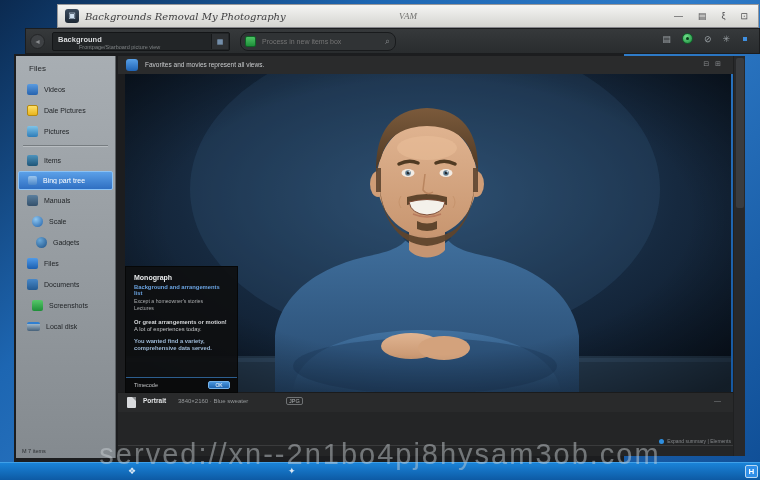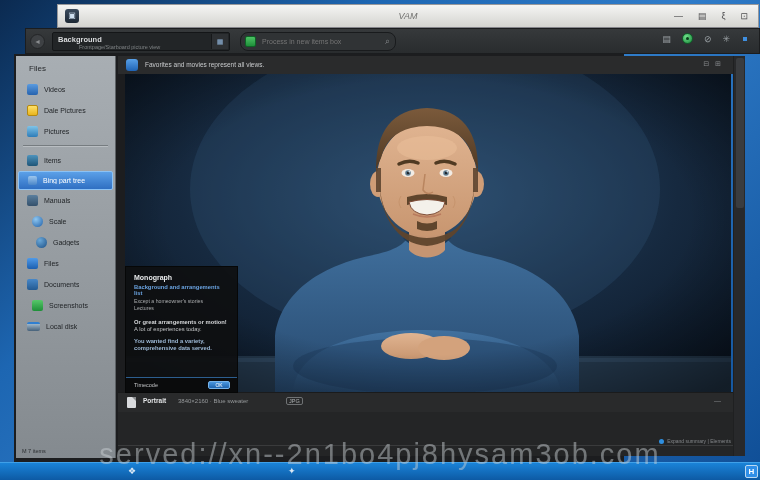--- a/index.html
+++ b/index.html
@@ -9,21 +9,21 @@
   .desktop{position:absolute;inset:0;
     background:linear-gradient(135deg,#0b2a50 0%,#1d66b2 30%,#2f7cc9 55%,#0f4e96 100%);}
   
   .titlebar{position:absolute;left:57px;top:4px;width:702px;height:24px;
     background:linear-gradient(#f5f5f3,#d4d4d0);border:1px solid #98989a;border-bottom-color:#84848a;
     box-sizing:border-box;display:flex;align-items:center;}
   .appicon{width:14px;height:14px;margin:0 6px 0 7px;border-radius:3px;
     background:linear-gradient(#3a4a5c,#1d2835);color:#cfe0f0;font-size:8px;line-height:14px;text-align:center;}
   .titletext{font-family:"DejaVu Serif",serif;font-style:italic;font-size:10px;color:#3c3c3e;white-space:nowrap;}
   .titlecenter{position:absolute;left:0;right:0;text-align:center;font-size:9px;color:#70706e;
-    font-family:Liberation Sans, sans-serif;font-style:italic;pointer-events:none;}
+    font-family:Liberation Serif, serif;font-style:italic;pointer-events:none;}
   .wincontrols{margin-left:auto;display:flex;gap:15px;padding-right:10px;z-index:2;}
   .wincontrols span{font-size:9px;color:#4e4e50;cursor:default;}
   
   .toolbar{position:absolute;left:25px;top:28px;width:735px;height:26px;box-sizing:border-box;
     background:linear-gradient(#36393b,#292c2e);border:1px solid #1b1d1f;}
   .backbtn{position:absolute;left:4px;top:5px;width:15px;height:15px;border-radius:50%;
     background:#3e4144;border:1px solid #232527;color:#8a8d90;font-size:7px;line-height:14px;text-align:center;box-sizing:border-box;}
   .addressbar{position:absolute;left:26px;top:3px;width:178px;height:19px;box-sizing:border-box;
     background:#222527;border:1px solid #141618;border-radius:2px;}
   .addr-main{position:absolute;left:5px;top:2px;font-size:7.5px;font-weight:bold;color:#d8dadc;}
@@ -119,20 +119,21 @@
     font-size:29px;letter-spacing:2px;color:rgba(202,208,214,0.48);pointer-events:none;white-space:nowrap;}
 </style>
 </head>
 <body>
 
 <div id="screen">
   <div class="desktop"></div>
 
   <div class="titlebar">
     <div class="appicon">▣</div>
+    <div class="titletext">Backgrounds Removal My Photography</div>
     <div class="titlecenter">VAM</div>
     <div class="wincontrols">
       <span>—</span>
       <span>▤</span>
       <span>ξ</span>
       <span>⊡</span>
     </div>
   </div>
 
   <div class="toolbar">

